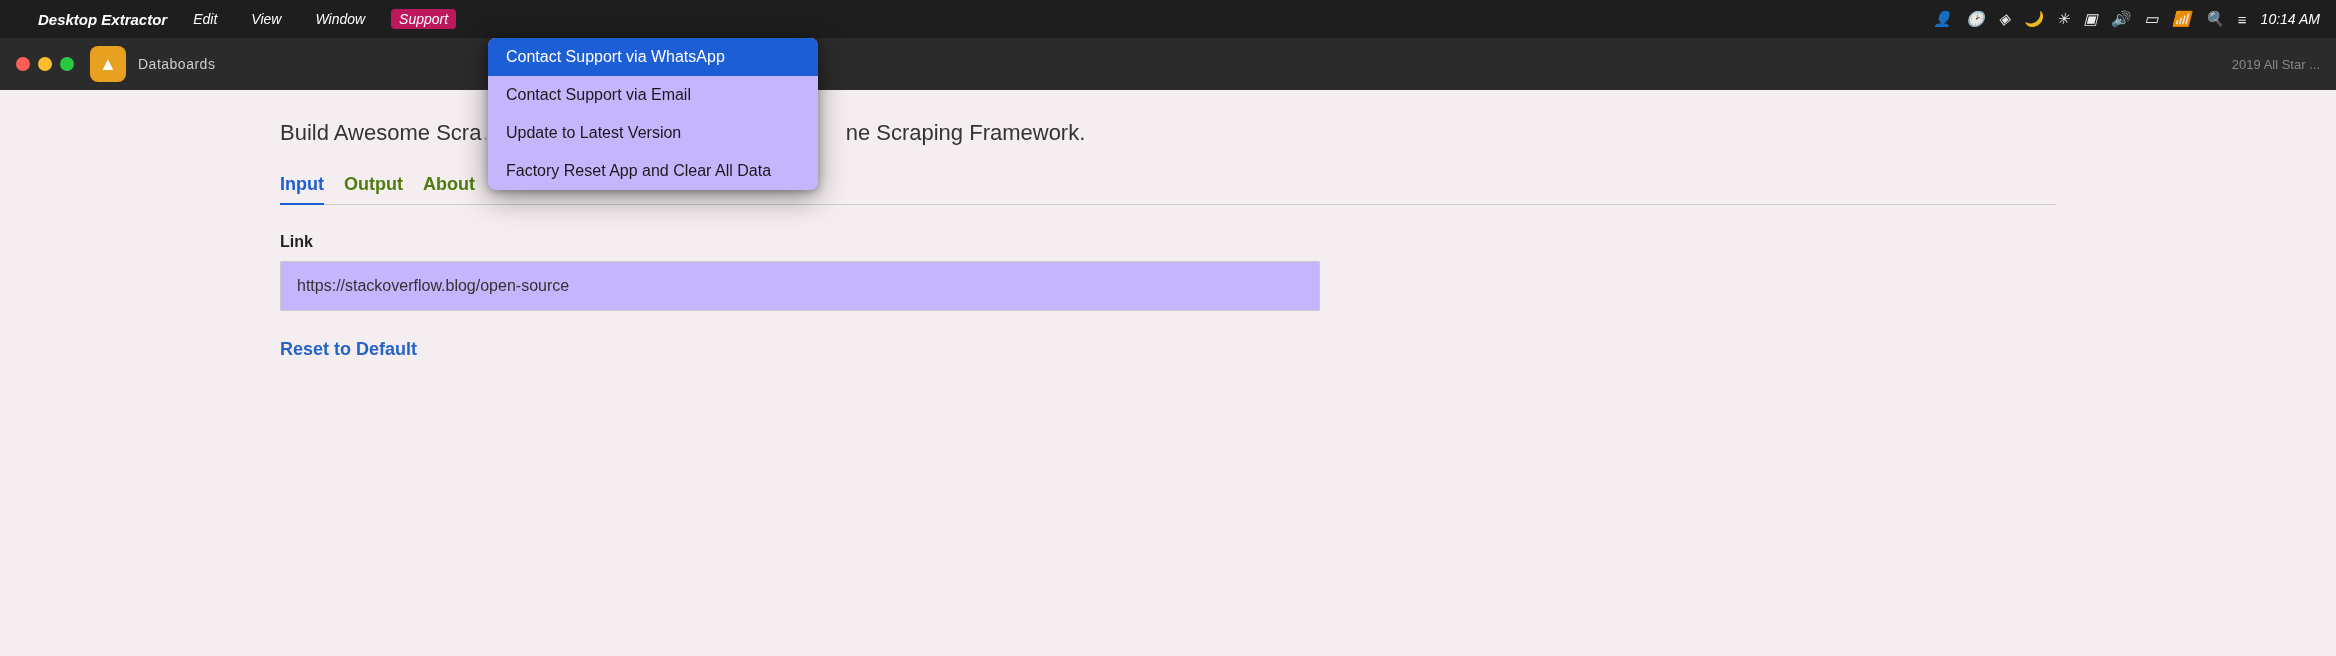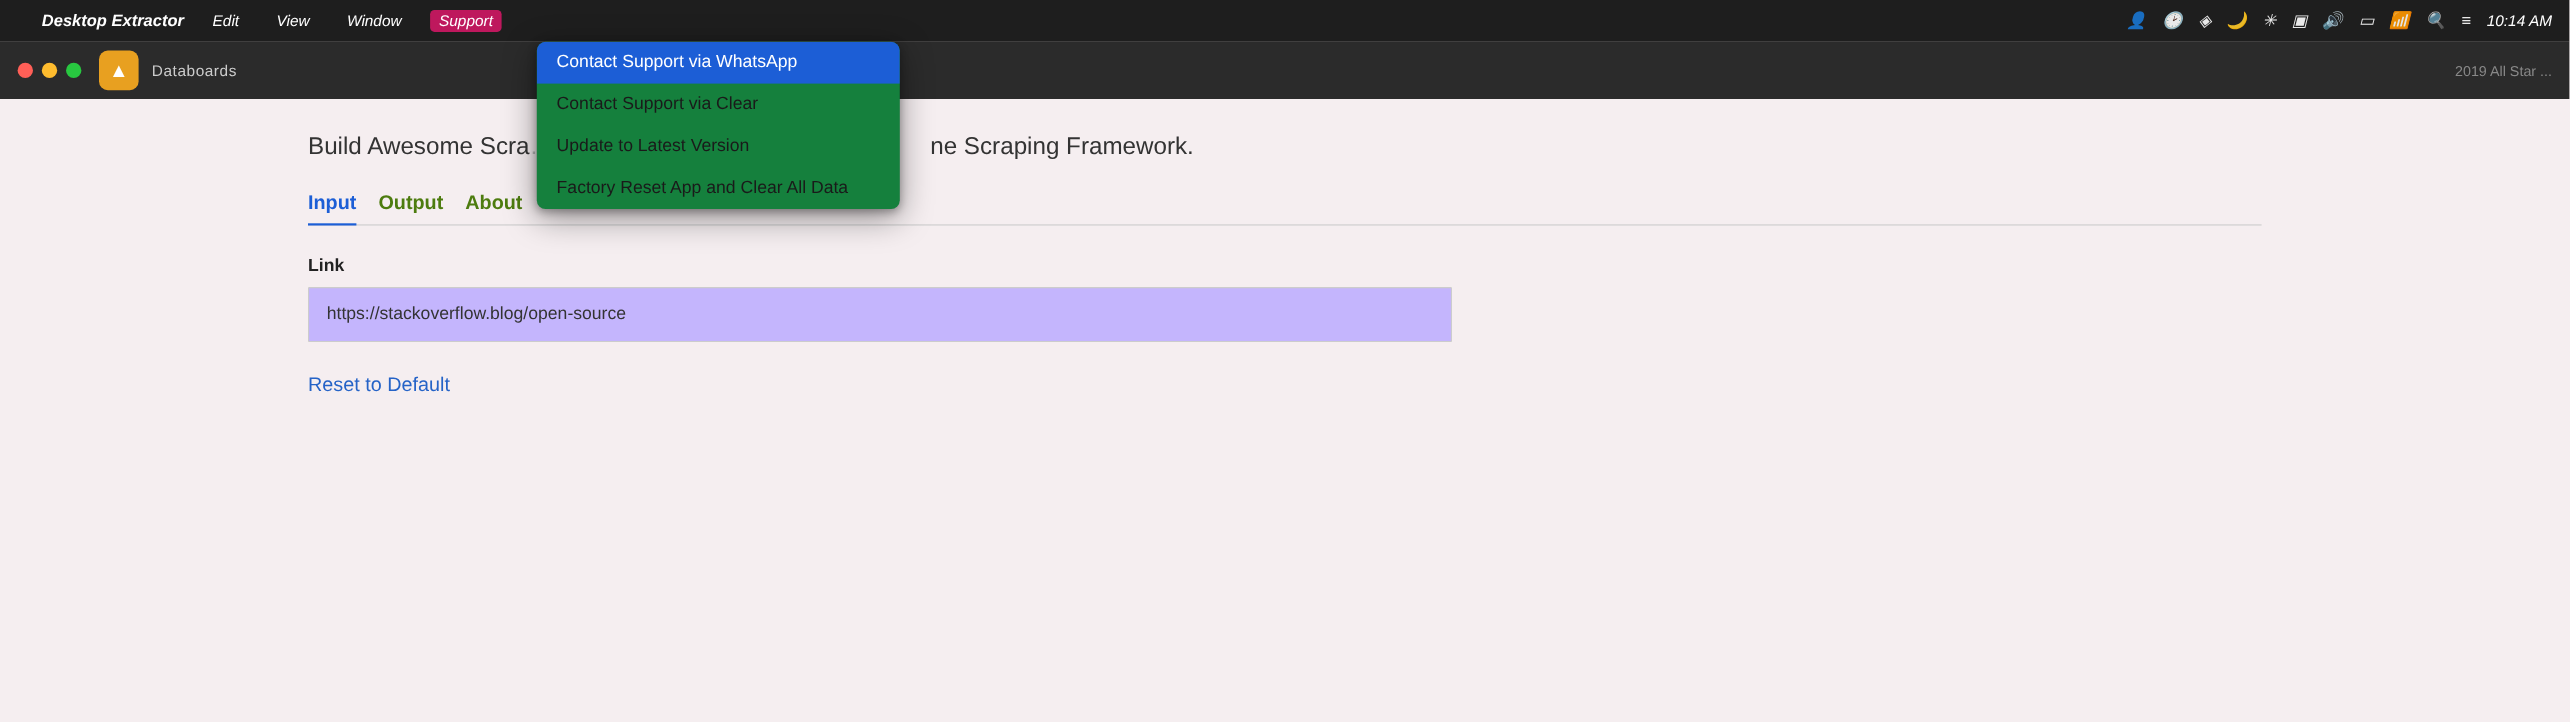--- a/index.html
+++ b/index.html
@@ -210,41 +210,41 @@
       border-radius: 10px;
       padding: 16px 48px;
       cursor: pointer;
       min-width: 160px;
     }
 
     .btn-reset {
       background: transparent;
       color: #2563c7;
       font-size: 18px;
-      font-weight: 400;
+      font-weight: 700;
       border: none;
       cursor: pointer;
     }
 
     
     .dropdown-overlay {
       position: absolute;
       top: 0;
       left: 0;
       width: 100%;
       height: 100%;
       z-index: 200;
     }
 
     .dropdown-menu {
       position: absolute;
       top: 38px;
       left: 488px;
       width: 330px;
-      background: #15803d;
+      background: #c4b5fd;
       border-radius: 8px;
       box-shadow: 0 8px 30px rgba(0,0,0,0.4), 0 2px 8px rgba(0,0,0,0.3);
       overflow: hidden;
       z-index: 300;
     }
 
     .dropdown-item {
       padding: 10px 18px;
       font-size: 16px;
       color: #1a1a1a;
@@ -322,17 +322,17 @@
 
   
   <div class="button-row">
     <button class="btn-reset">Reset to Default</button>
   </div>
 </div>
 
 <div class="dropdown-overlay">
   <div class="dropdown-menu">
     <div class="dropdown-item highlighted">Contact Support via WhatsApp</div>
-    <div class="dropdown-item">Contact Support via Clear</div>
+    <div class="dropdown-item">Contact Support via Email</div>
     <div class="dropdown-item">Update to Latest Version</div>
     <div class="dropdown-item">Factory Reset App and Clear All Data</div>
   </div>
 </div>
 
 </body></html>

